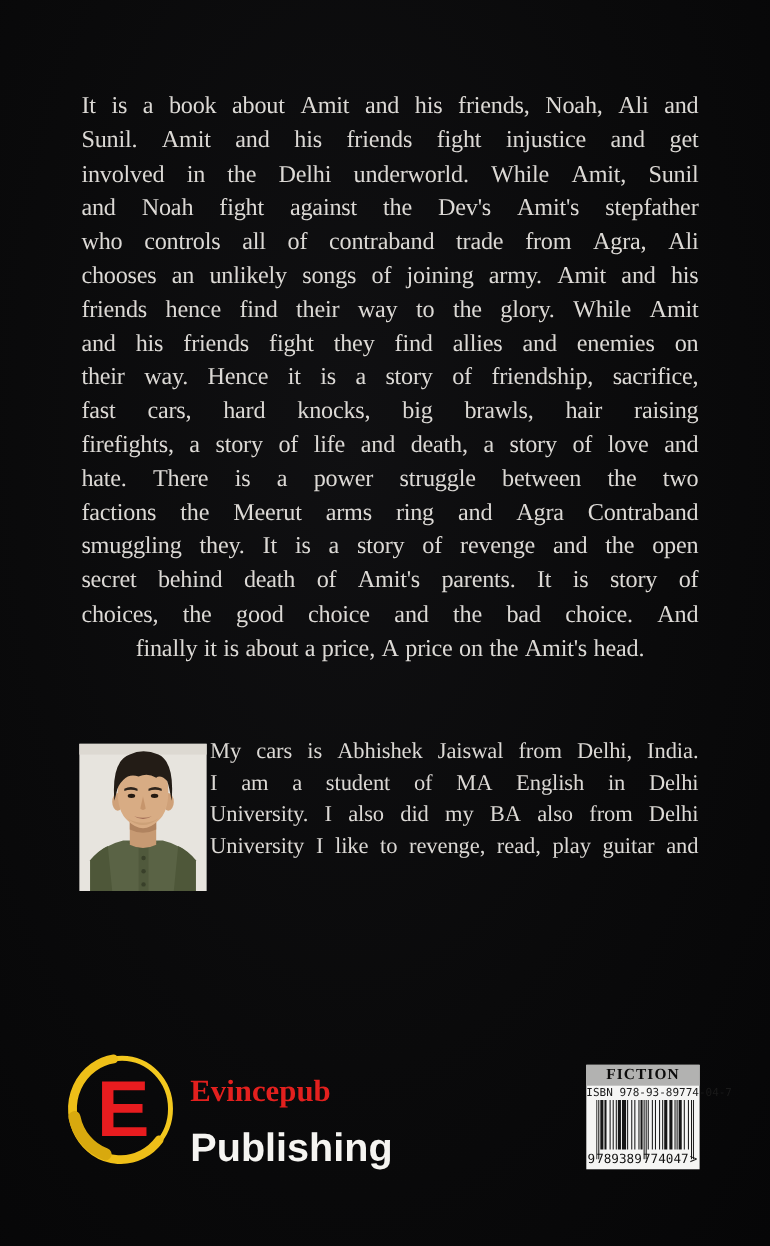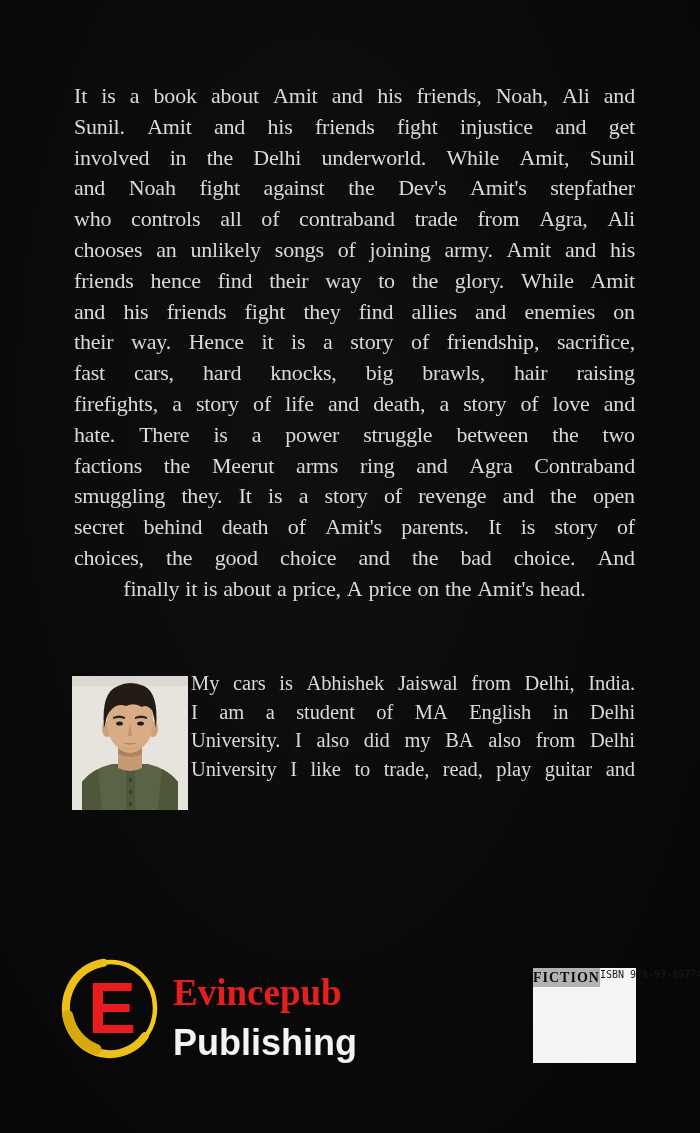--- a/index.html
+++ b/index.html
@@ -23,31 +23,31 @@
   .author-photo{position:absolute;left:72px;top:676px;width:116px;height:134px;display:block;}
   .bio{
     position:absolute;left:191px;top:669px;width:444px;
     color:#dcd9d5;font-size:20.5px;letter-spacing:-0.1px;
   }
   .bio .jline{height:28.7px;line-height:28.7px;}
   
   .logo-ring{position:absolute;left:60px;top:953px;width:102px;height:110px;display:block;}
   .pub-text{position:absolute;left:173px;top:978px;}
   .pub-name{
-    color:#e3201e;font-size:37px;font-weight:bold;line-height:30px;
+    color:#e3201e;font-size:28px;font-weight:bold;line-height:30px;
     font-family:"Liberation Serif", serif;
   }
   .pub-type{
     color:#f5f4f1;font-size:36px;font-weight:bold;line-height:30px;margin-top:20px;
     font-family:Liberation Sans, sans-serif;
   }
   
   .barcode{
     position:absolute;left:533px;top:968px;width:103px;height:95px;
-    background:#f5f5f4;display:flex;flex-direction:row;
+    background:#f5f5f4;display:flex;flex-direction:column;
   }
   .bc-cat{
     height:19px;background:#b2b2b1;color:#0c0c0c;
     font-family:"Liberation Serif", serif;font-weight:bold;font-size:14px;
     line-height:19px;text-align:center;letter-spacing:1px;
   }
   .bc-isbn{
     height:13px;color:#1a1a1a;
     font-family:"DejaVu Sans Mono", monospace;font-size:10px;line-height:13px;
     text-align:left;letter-spacing:0px;white-space:nowrap;
@@ -335,21 +335,21 @@
         <span>BA</span>
         <span>also</span>
         <span>from</span>
         <span>Delhi</span>
       </div>
       <div class="jline">
         <span>University</span>
         <span>I</span>
         <span>like</span>
         <span>to</span>
-        <span>trade,</span>
+        <span>revenge,</span>
         <span>read,</span>
         <span>play</span>
         <span>guitar</span>
         <span>and</span>
       </div>
     </div>
 
   <svg class="logo-ring" viewBox="0 0 102 110" xmlns="http://www.w3.org/2000/svg">
     <ellipse cx="51" cy="55" rx="44" ry="46" fill="none" stroke="#f3c81e" stroke-width="4.5"></ellipse>
     <path d="M 43.4 9.7 A 44 46 0 1 0 84.7 83.3" fill="none" stroke="#eebf18" stroke-width="8" stroke-linecap="round"></path>

